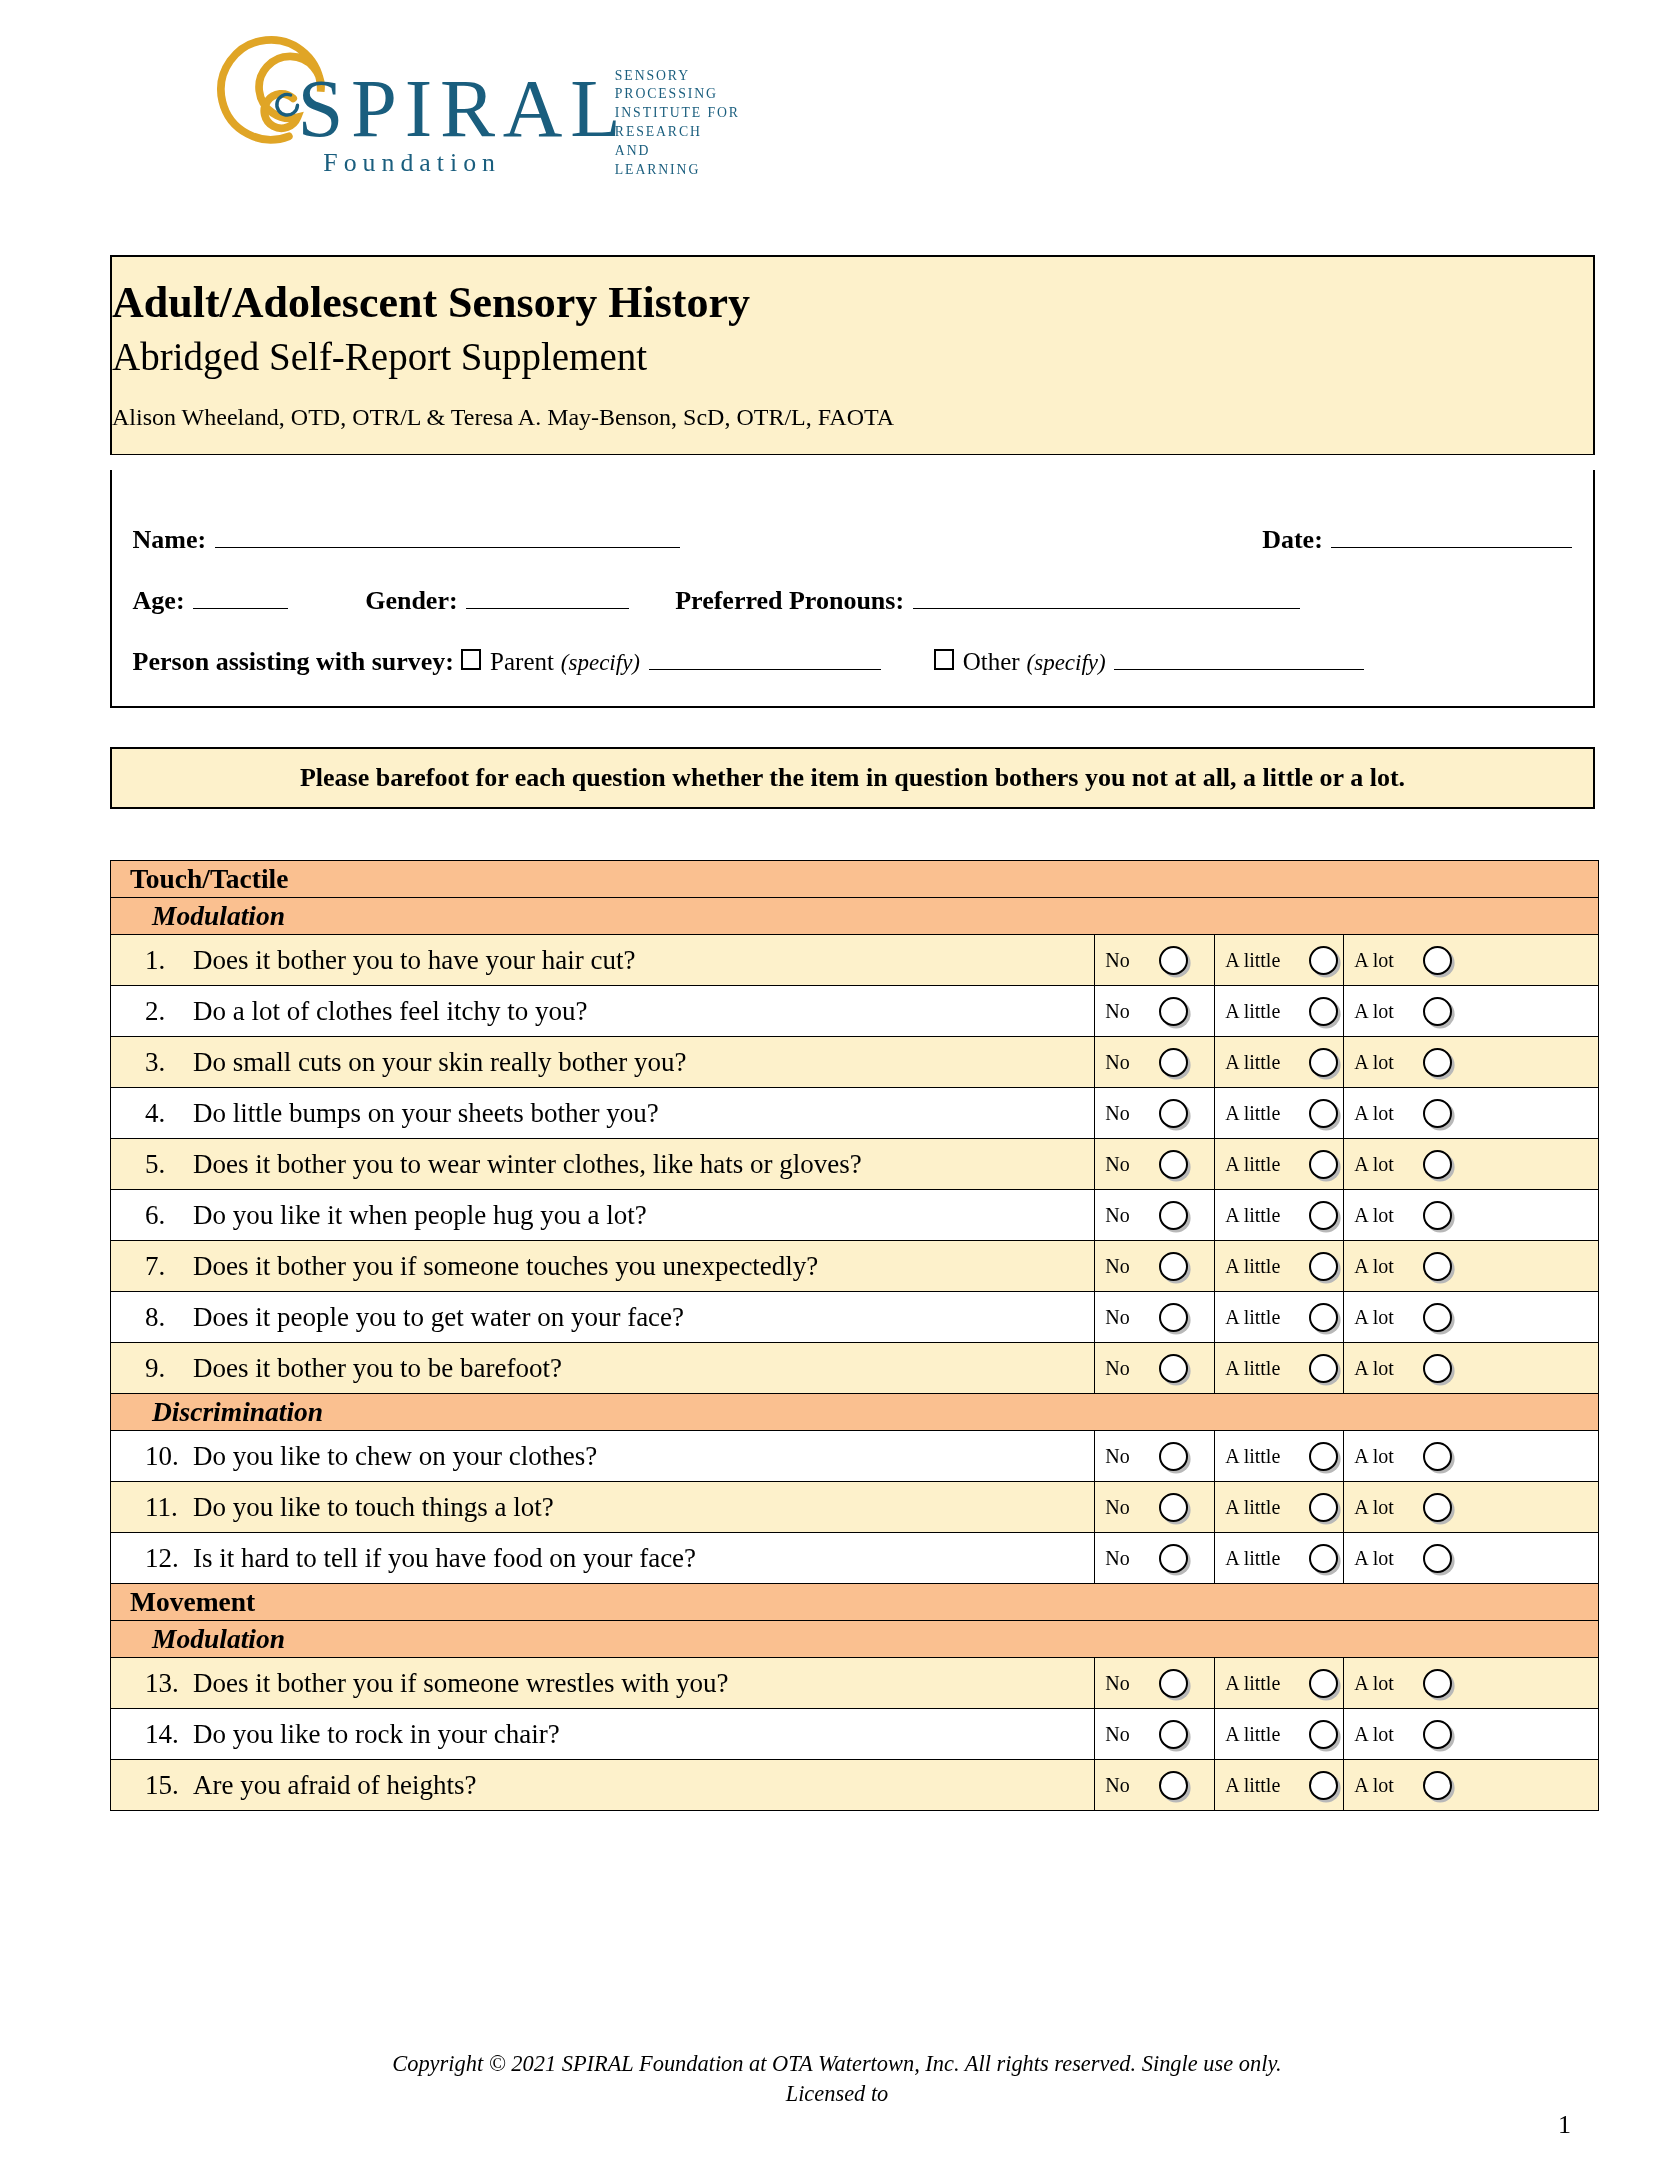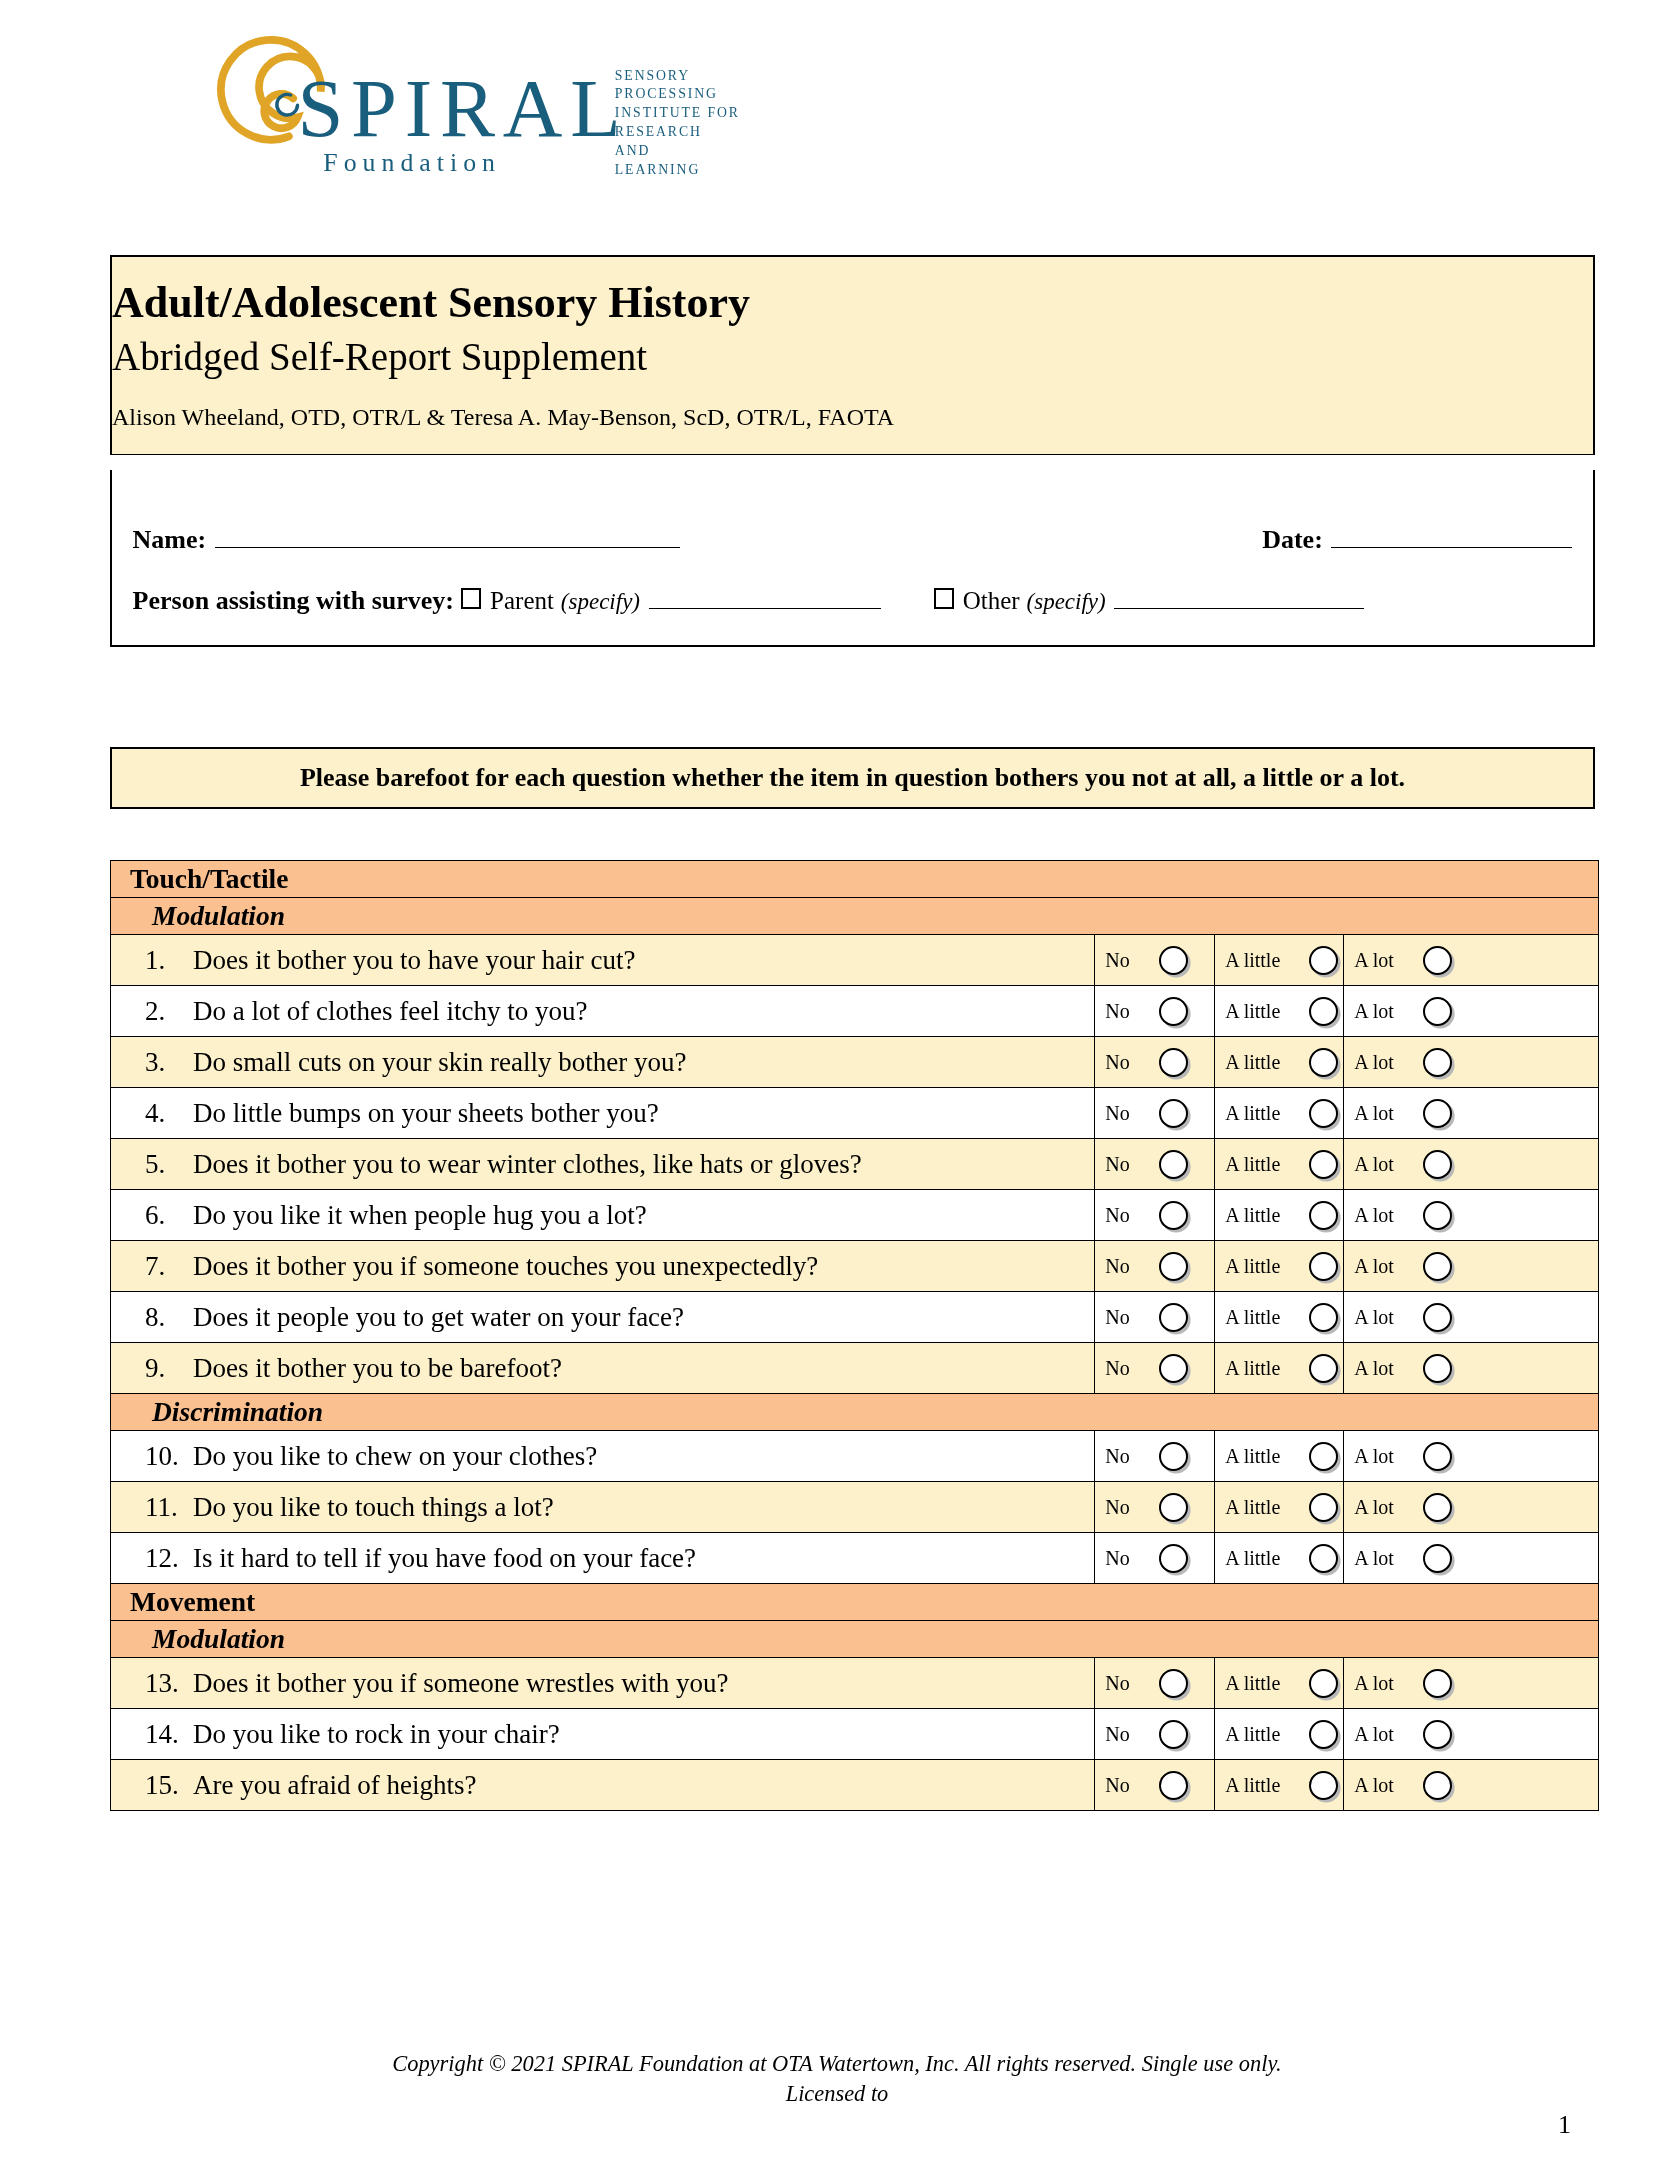--- a/index.html
+++ b/index.html
@@ -242,20 +242,30 @@
 <div class="form-box">
 
   <div class="form-row">
     <span class="lbl-bold">Name:</span>
     <span class="blank" style="width:465px"></span>
     <span class="spacer-flex"></span>
     <span class="lbl-bold">Date:</span>
     <span class="blank" style="width:241px"></span>
   </div>
 
+  <div class="form-row">
+    <span class="lbl-bold">Age:</span>
+    <span class="blank" style="width:95px"></span>
+    <span style="display:inline-block;width:77px"></span>
+    <span class="lbl-bold">Gender:</span>
+    <span class="blank" style="width:163px"></span>
+    <span style="display:inline-block;width:46px"></span>
+    <span class="lbl-bold">Preferred Pronouns:</span>
+    <span class="blank" style="width:387px"></span>
+  </div>
 
   <div class="form-row">
     <span class="lbl-bold">Person assisting with survey:</span>
     <span class="chk"></span>
     <span style="font-size:25px">Parent</span>
     <span class="italic-small">(specify)</span>
     <span class="blank" style="width:232px"></span>
     <span style="display:inline-block;width:46px"></span>
     <span class="chk"></span>
     <span style="font-size:25px">Other</span>

